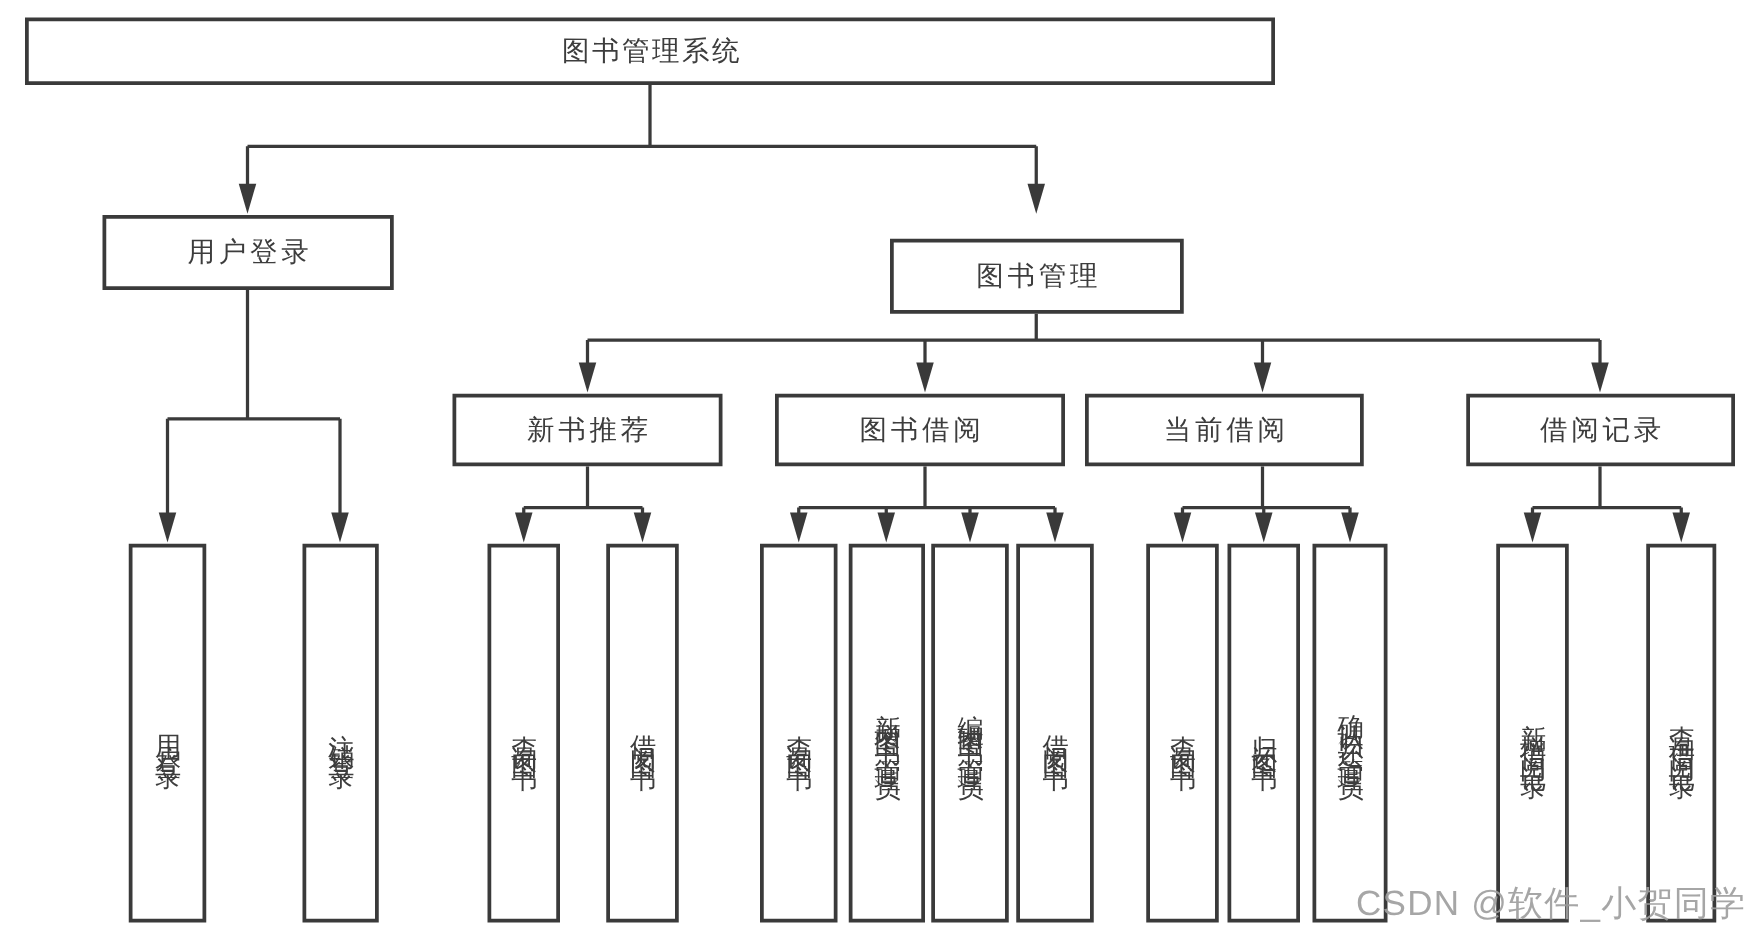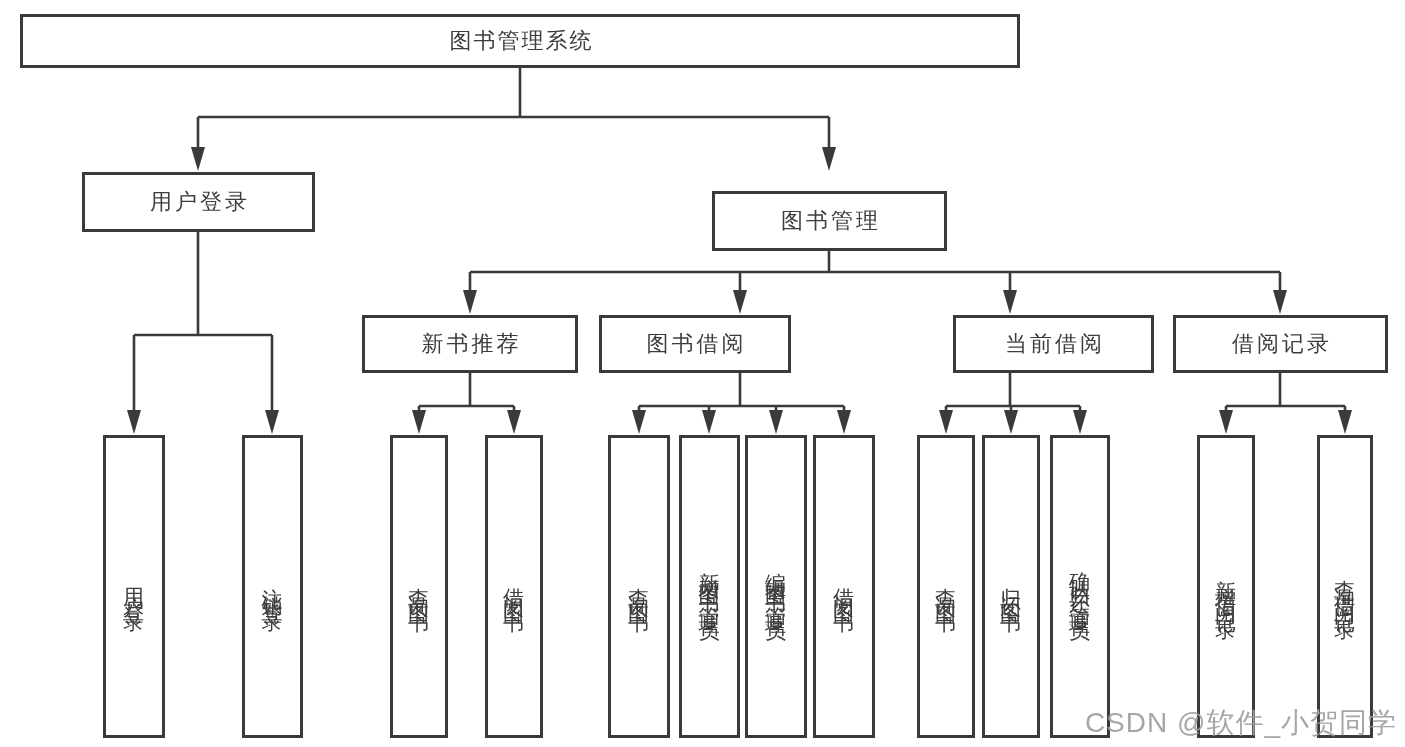--- a/index.html
+++ b/index.html
@@ -97,24 +97,24 @@
   <div class="box hbox" style="left:82px;top:172px;width:233px;height:60px;">
     <span>用户登录</span>
   </div>
   <div class="box hbox" style="left:712px;top:172px;width:235px;height:60px;margin-top:19px;">
     <span>图书管理</span>
   </div>
 
   <div class="box hbox" style="left:362px;top:315px;width:216px;height:58px;">
     <span>新书推荐</span>
   </div>
-  <div class="box hbox" style="left:599px;top:315px;width:192px;height:58px;">
+  <div class="box hbox" style="left:620px;top:315px;width:232px;height:58px;">
     <span>图书借阅</span>
   </div>
-  <div class="box hbox" style="left:953px;top:315px;width:201px;height:58px;">
+  <div class="box hbox" style="left:868px;top:315px;width:223px;height:58px;">
     <span>当前借阅</span>
   </div>
   <div class="box hbox" style="left:1173px;top:315px;width:215px;height:58px;">
     <span>借阅记录</span>
   </div>
 
   <div class="box vbox" style="left:103px;top:435px;width:62px;height:303px;">
     <span>用户登录</span>
   </div>
   <div class="box vbox" style="left:242px;top:435px;width:61px;height:303px;">

